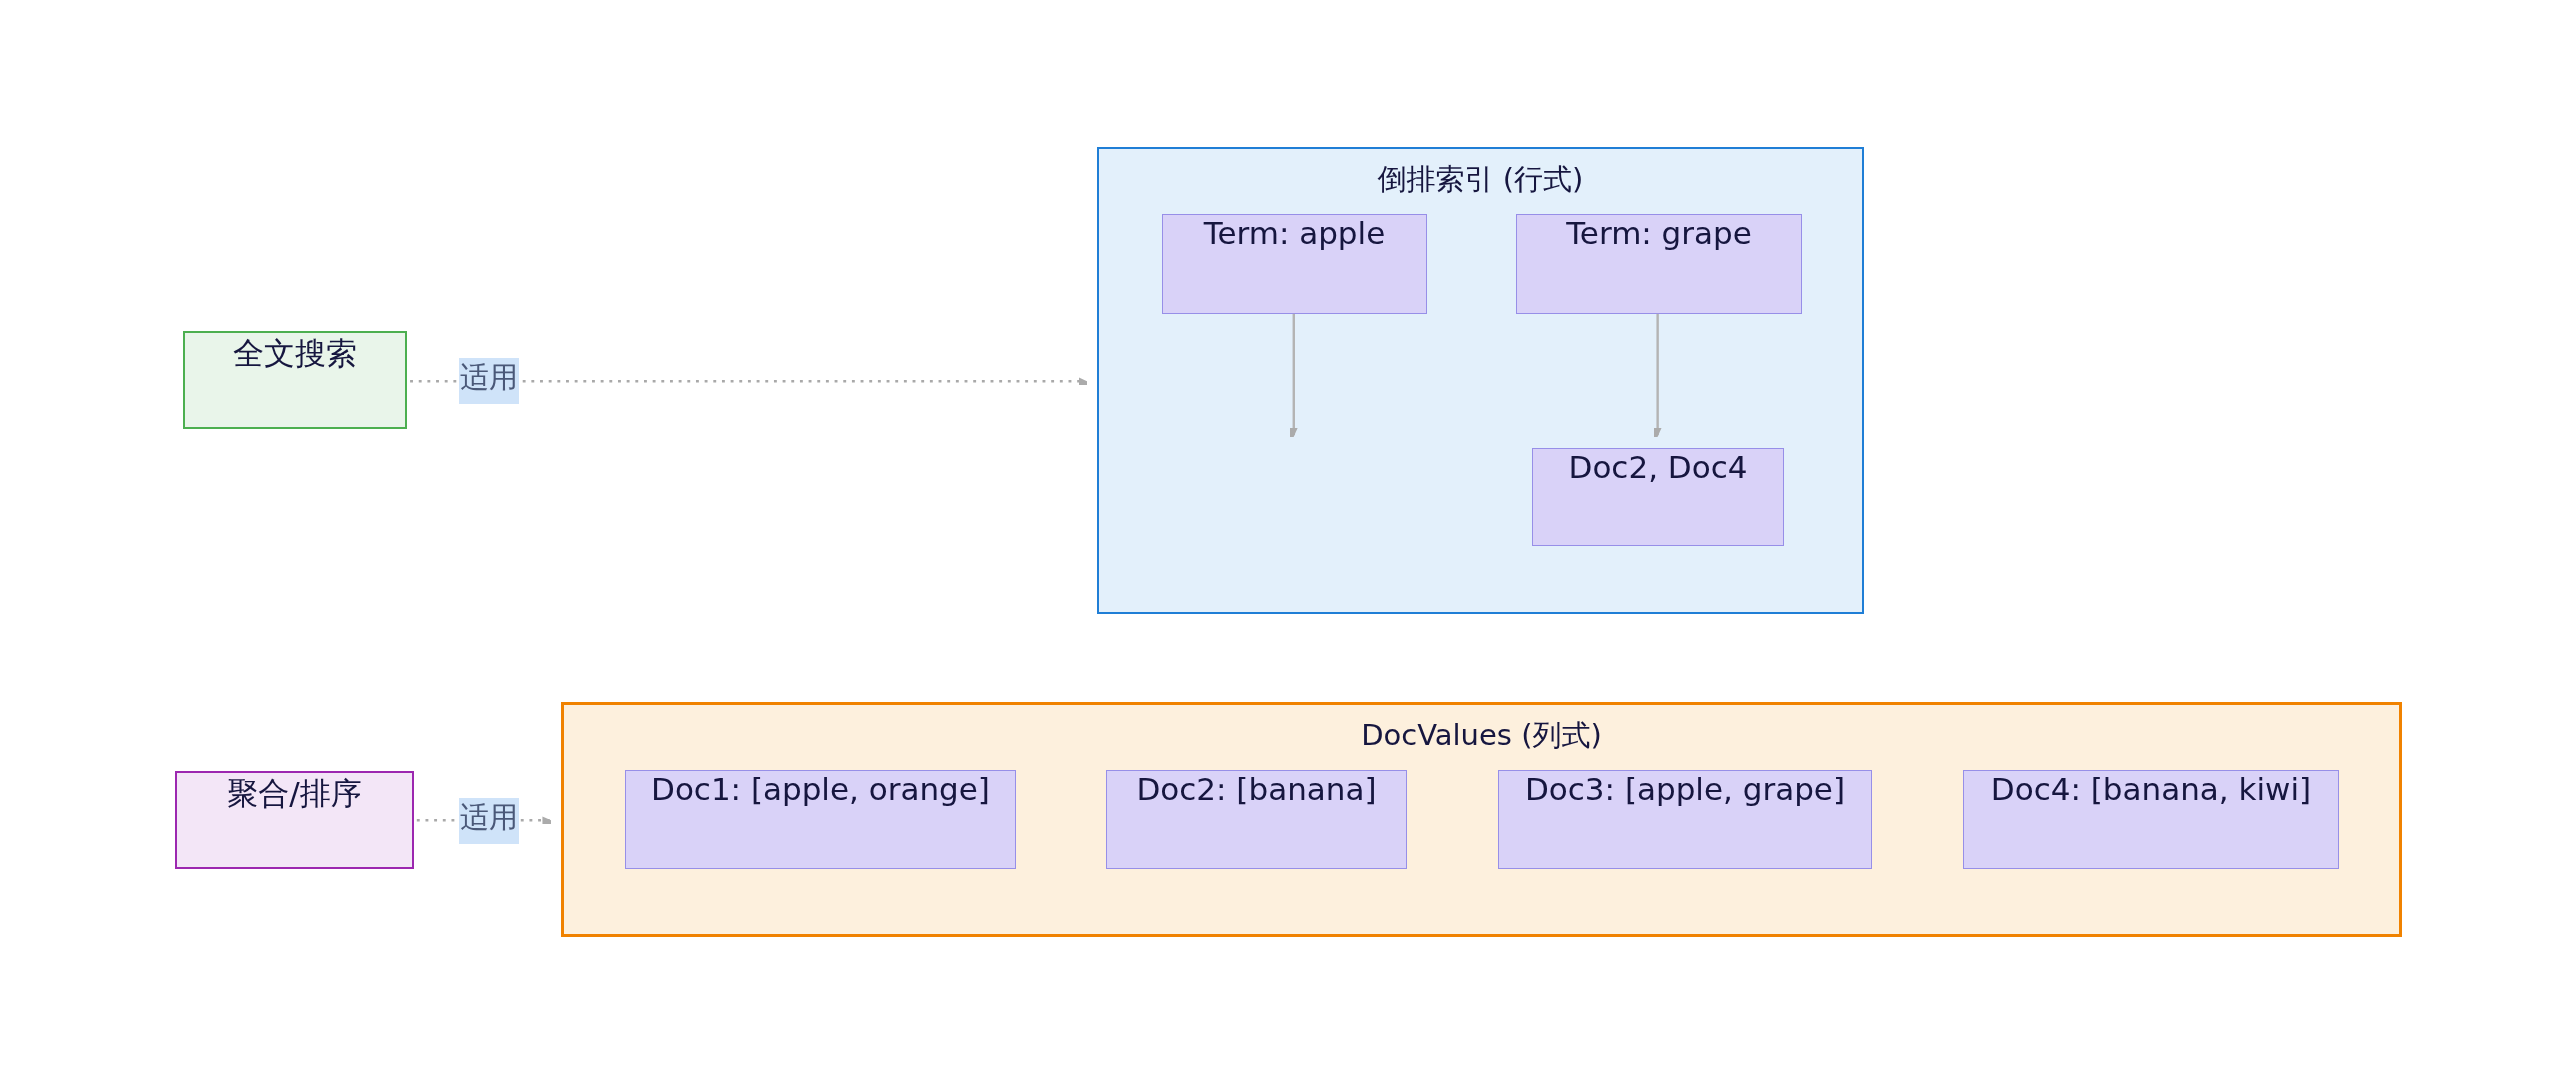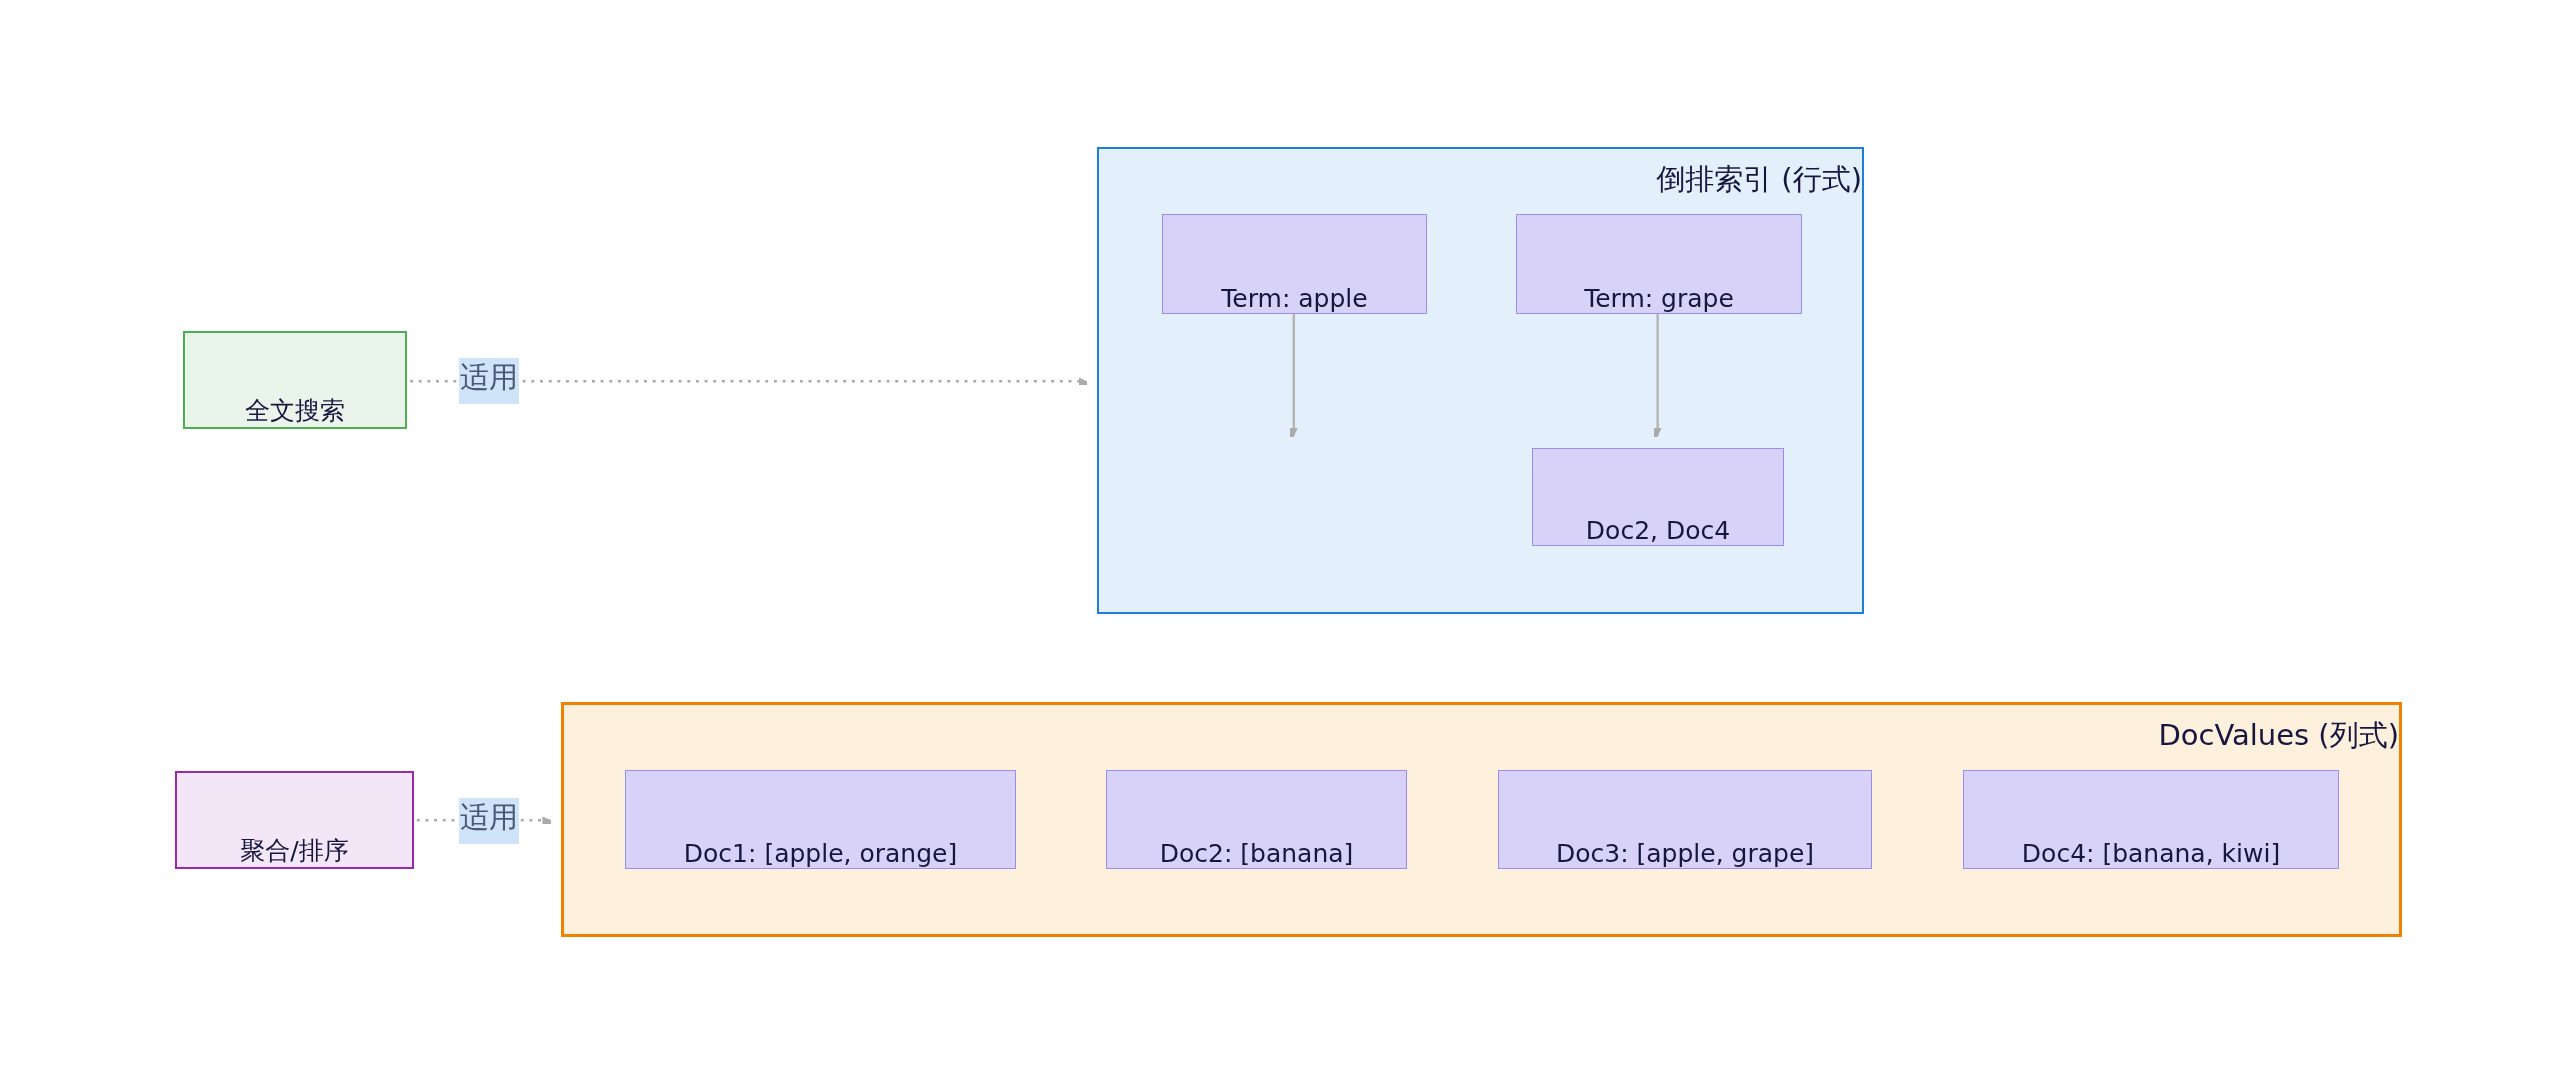--- a/index.html
+++ b/index.html
@@ -6,36 +6,36 @@
   .canvas {
     position:relative;
     width:2576px; height:1086px;
     background:#ffffff;
     font-family:"DejaVu Sans","Liberation Sans",sans-serif;
     color:var(--text,#16163f);
     overflow:hidden;
   }
   .node {
     position:absolute;
-    display:flex; align-items:flex-end; justify-content:center;
+    display:flex; align-items:flex-start; justify-content:center;
     background:var(--node-fill,#d9d2f8);
     border:1.9px solid var(--node-border,#978fe8);
-    font-size:25px;
+    font-size:31px;
     color:var(--text,#16163f);
     box-sizing:border-box;
     text-align:center;
     white-space:nowrap;
   }
   .container-box {
     position:absolute;
     box-sizing:border-box;
   }
   .container-box .container-title {
     width:100%;
-    text-align:right;
+    text-align:center;
     font-size:29px;
     padding-top:10.6px;
     color:var(--text,#16163f);
   }
   #inverted-container {
     left:1097px; top:147px; width:767px; height:467px;
     background:var(--inverted-container-fill,#e3f0fb);
     border:2.9px solid var(--inverted-container-border,#1f7ed6);
   }
   #docvalues-container {

